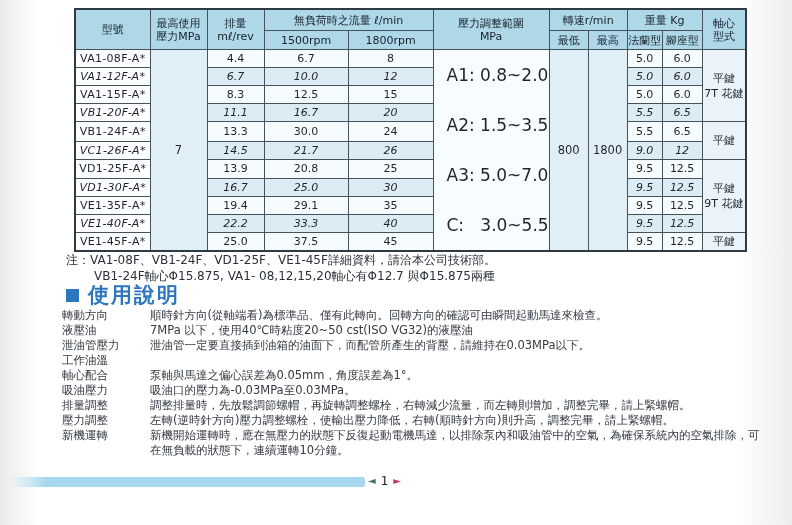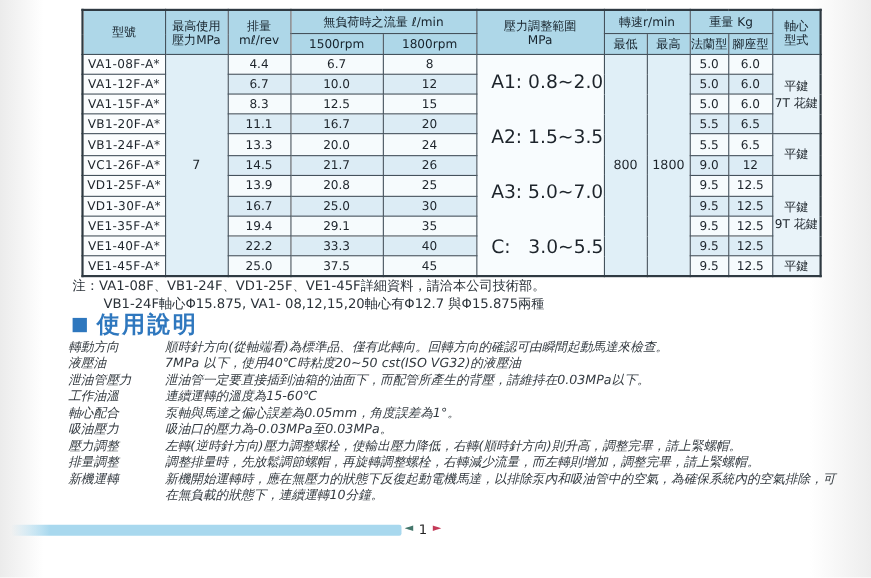--- a/index.html
+++ b/index.html
@@ -8,37 +8,37 @@
         font-family:"DejaVu Sans",sans-serif;color:#1d242b;}
   
   .spec-table{position:absolute;left:74px;top:8px;border-collapse:collapse;table-layout:fixed;
               border:2px solid #2f3a42;}
   .spec-table th,.spec-table td{border:1px solid #44525c;font-size:11px;text-align:center;
               padding:0;font-weight:normal;overflow:hidden;}
   .spec-table thead th{background:#aed7e8;color:#16222b;line-height:13px;}
   .spec-table thead tr:first-child th{height:20px;}
   .spec-table thead tr:last-child th{height:18px;text-align:center;}
   .spec-table tbody td{height:17px;background:#f6fbfd;}
-  .spec-table tbody tr.alt td{background:#dcecf5;}
+  .spec-table tbody tr.alt td{background:#dcecf5;font-style:italic;}
   .spec-table td.model-cell{background:#fbfdfe !important;letter-spacing:0.3px;}
   .spec-table td.span-cell{background:#e0eff7 !important;font-size:11.5px;}
   .spec-table td.range-cell{background:#f8fcfe !important;text-align:left;vertical-align:top;}
   .range-cell div{height:50px;display:flex;align-items:center;padding-left:13px;white-space:pre;
                   font-size:17px;}
   .spec-table td.shaft-cell{background:#e9f3f9 !important;margin-top:44px;}
   .shaft-cell div{line-height:15px;}
   
   .notes{position:absolute;left:66px;top:252px;font-size:12px;line-height:16px;color:#2a3138;}
   .notes .note-line2{padding-left:28px;}
   
   .section-heading{position:absolute;left:66px;top:281px;display:flex;align-items:center;gap:9px;}
   .section-heading .sq{width:13px;height:13px;background:#2e77be;display:inline-block;}
   .section-heading .txt{font-size:21px;font-weight:bold;color:#2e77be;letter-spacing:2px;}
   
-  .usage-list{position:absolute;left:62px;top:308px;width:706px;font-style:italic;}
+  .usage-list{position:absolute;left:62px;top:308px;width:706px;}
   .usage-item{display:flex;font-size:11.5px;line-height:15px;color:#333a40;}
   .usage-term{width:88px;flex-shrink:0;}
   .usage-desc{flex:1;}
   
   .footer-bar{position:absolute;left:10px;top:477px;width:355px;height:10px;border-radius:2px;
               background:linear-gradient(to right,rgba(168,216,238,0) 0%,#a8d8ee 10%,#a8d8ee 100%);}
   .footer-nav{position:absolute;left:368px;top:472px;display:flex;align-items:center;gap:5px;}
   .nav-arrow{font-size:10px;line-height:18px;}
   .nav-arrow.prev{color:#43766b;}
   .nav-arrow.next{color:#c43a58;}
@@ -137,21 +137,21 @@
           <td class="model-cell">VB1-20F-A*</td>
           <td>11.1</td>
           <td>16.7</td>
           <td>20</td>
           <td>5.5</td>
           <td>6.5</td>
         </tr>
         <tr>
           <td class="model-cell">VB1-24F-A*</td>
           <td>13.3</td>
-          <td>20.0</td>
+          <td>30.0</td>
           <td>24</td>
           <td>5.5</td>
           <td>6.5</td>
           <td class="shaft-cell" rowspan="2">
             <div>平鍵</div>
           </td>
         </tr>
         <tr class="alt">
           <td class="model-cell">VC1-26F-A*</td>
           <td>14.5</td>
@@ -228,37 +228,36 @@
       <div class="usage-item">
         <span class="usage-term">液壓油</span>
         <span class="usage-desc">7MPa 以下，使用40℃時粘度20~50 cst(ISO VG32)的液壓油</span>
       </div>
       <div class="usage-item">
         <span class="usage-term">泄油管壓力</span>
         <span class="usage-desc">泄油管一定要直接插到油箱的油面下，而配管所產生的背壓，請維持在0.03MPa以下。</span>
       </div>
       <div class="usage-item">
         <span class="usage-term">工作油溫</span>
-        <span class="usage-desc">連續運轉的溫度為15-60℃</span>
       </div>
       <div class="usage-item">
         <span class="usage-term">軸心配合</span>
         <span class="usage-desc">泵軸與馬達之偏心誤差為0.05mm，角度誤差為1°。</span>
       </div>
       <div class="usage-item">
         <span class="usage-term">吸油壓力</span>
         <span class="usage-desc">吸油口的壓力為-0.03MPa至0.03MPa。</span>
       </div>
       <div class="usage-item">
+        <span class="usage-term">排量調整</span>
+        <span class="usage-desc">調整排量時，先放鬆調節螺帽，再旋轉調整螺栓，右轉減少流量，而左轉則增加，調整完畢，請上緊螺帽。</span>
+      </div>
+      <div class="usage-item">
         <span class="usage-term">壓力調整</span>
         <span class="usage-desc">左轉(逆時針方向)壓力調整螺栓，使輸出壓力降低，右轉(順時針方向)則升高，調整完畢，請上緊螺帽。</span>
-      </div>
-      <div class="usage-item">
-        <span class="usage-term">排量調整</span>
-        <span class="usage-desc">調整排量時，先放鬆調節螺帽，再旋轉調整螺栓，右轉減少流量，而左轉則增加，調整完畢，請上緊螺帽。</span>
       </div>
       <div class="usage-item">
         <span class="usage-term">新機運轉</span>
         <span class="usage-desc">新機開始運轉時，應在無壓力的狀態下反復起動電機馬達，以排除泵內和吸油管中的空氣，為確保系統內的空氣排除，可在無負載的狀態下，連續運轉10分鐘。</span>
       </div>
     </div>
 
   <div class="footer-bar"></div>
   <div class="footer-nav">
     <span class="nav-arrow prev">◄</span>

